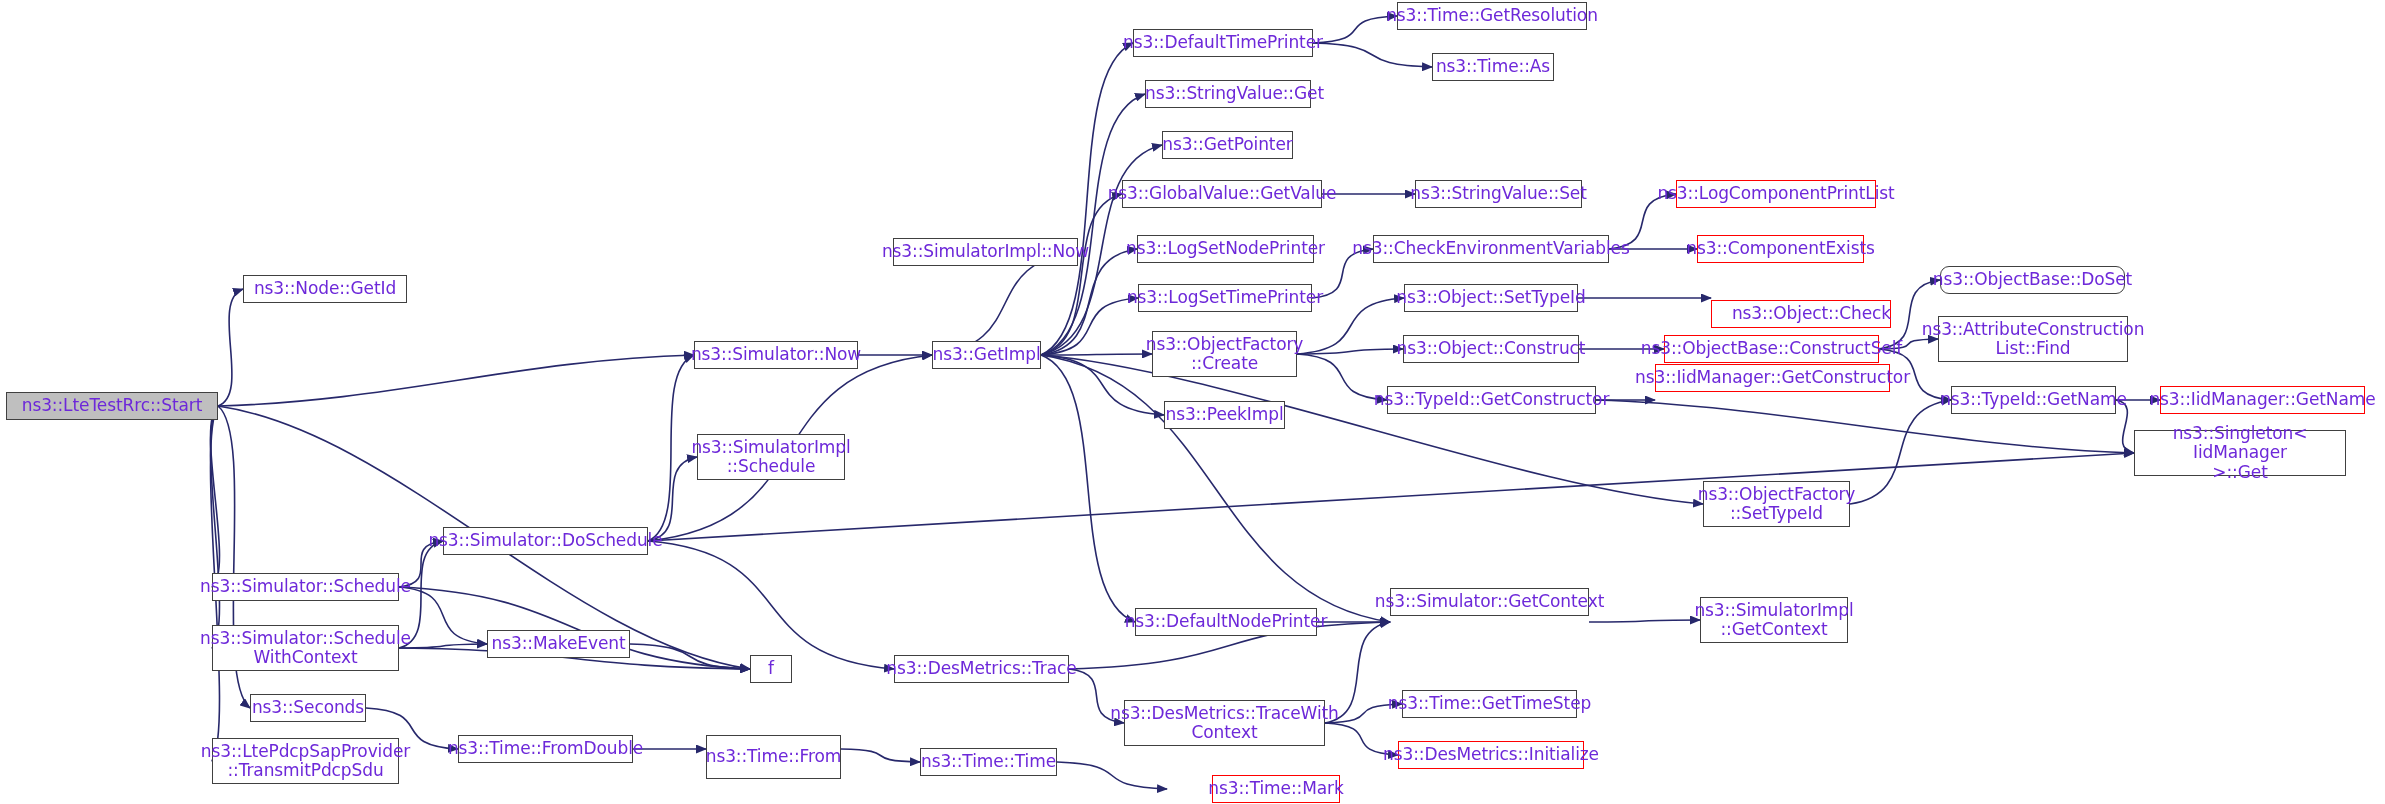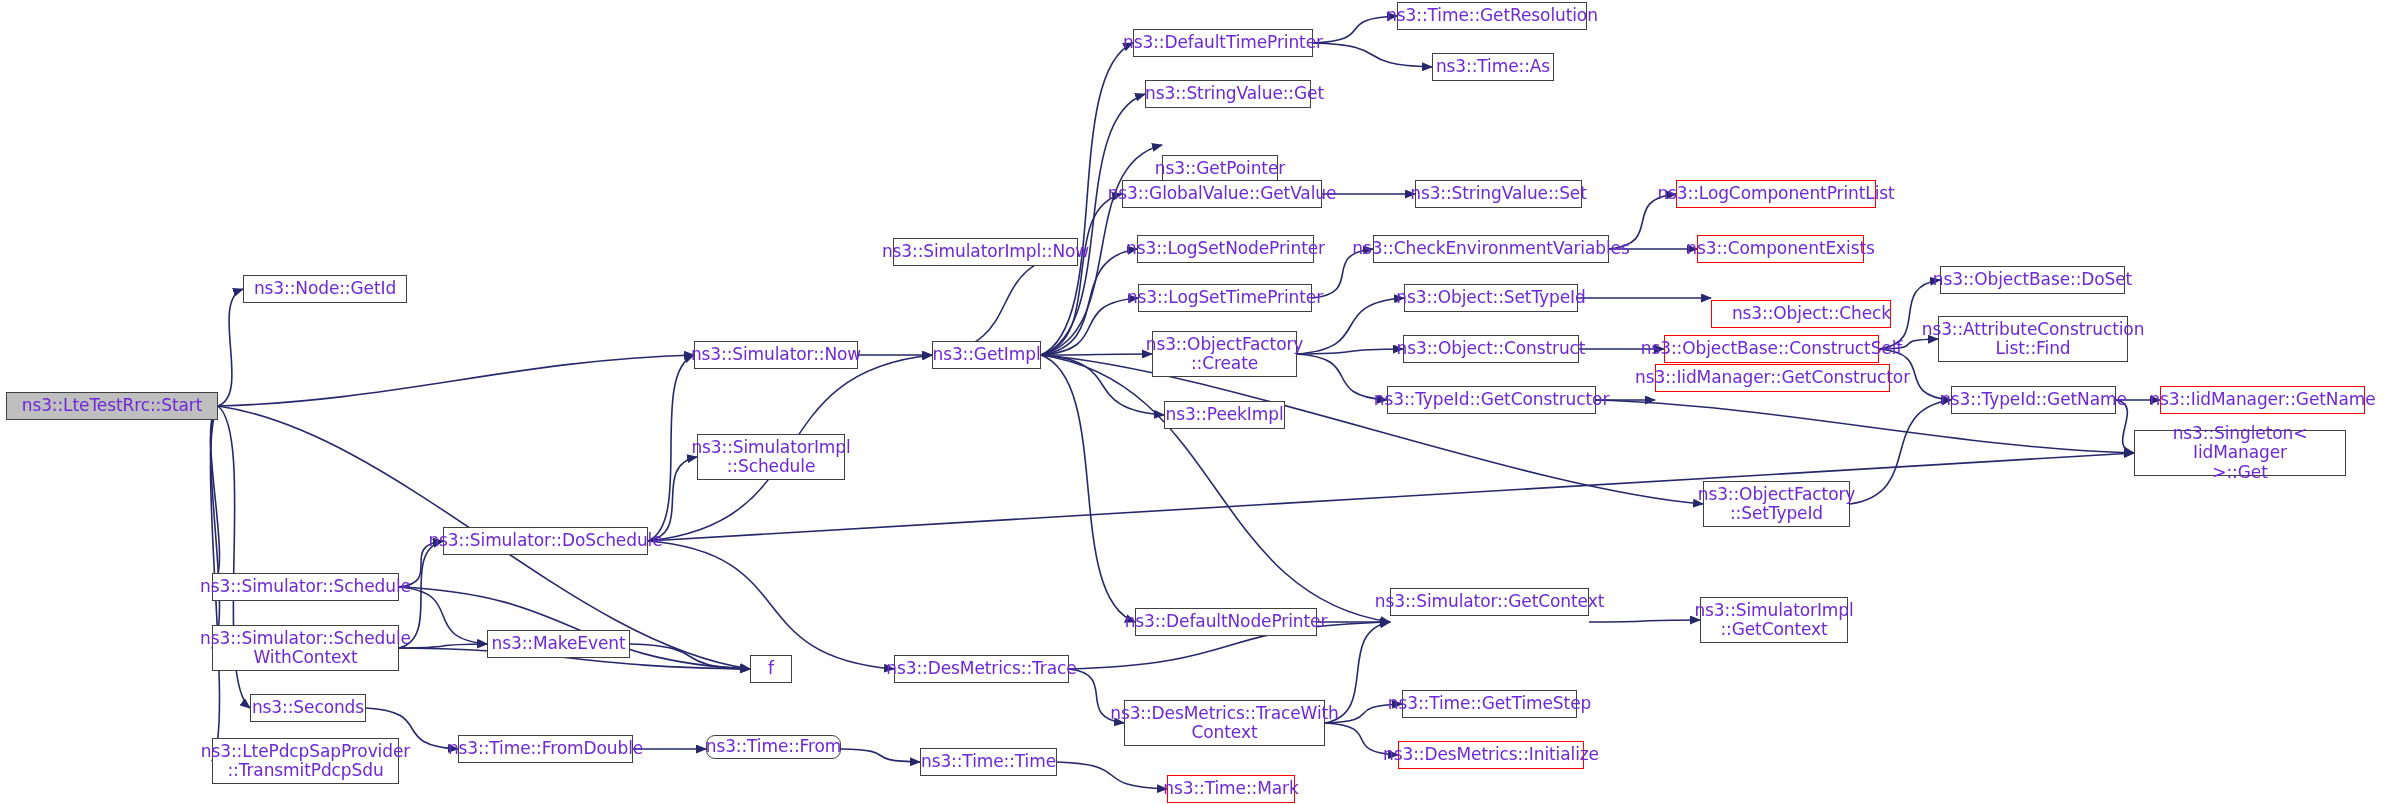--- a/index.html
+++ b/index.html
@@ -114,35 +114,35 @@
       <div class="node" style="left: 212px; top: 573px; width: 187px; height: 28px;">ns3::Simulator::Schedule</div>
       <div class="node" style="left: 212px; top: 625px; width: 187px; height: 46px;">ns3::Simulator::Schedule
 WithContext</div>
       <div class="node" style="left: 250px; top: 694px; width: 116px; height: 28px;">ns3::Seconds</div>
       <div class="node" style="left: 212px; top: 738px; width: 187px; height: 46px;">ns3::LtePdcpSapProvider
 ::TransmitPdcpSdu</div>
       <div class="node" style="left: 443px; top: 527px; width: 205px; height: 28px;">ns3::Simulator::DoSchedule</div>
       <div class="node" style="left: 487px; top: 630px; width: 143px; height: 28px;">ns3::MakeEvent</div>
       <div class="node" style="left: 750px; top: 655px; width: 42px; height: 28px;">f</div>
       <div class="node" style="left: 458px; top: 735px; width: 175px; height: 28px;">ns3::Time::FromDouble</div>
-      <div class="node" style="left: 706px; top: 735px; width: 135px; height: 24px; border-radius: 9px;">ns3::Time::From</div>
+      <div class="node" style="left: 706px; top: 735px; width: 135px; height: 44px;">ns3::Time::From</div>
       <div class="node" style="left: 920px; top: 748px; width: 137px; height: 28px;">ns3::Time::Time</div>
-      <div class="node red" style="left: 1167px; top: 775px; width: 128px; height: 28px;">ns3::Time::Mark</div>
+      <div class="node red" style="left: 1212px; top: 775px; width: 128px; height: 28px;">ns3::Time::Mark</div>
       <div class="node" style="left: 694px; top: 341px; width: 164px; height: 28px;">ns3::Simulator::Now</div>
       <div class="node" style="left: 697px; top: 434px; width: 148px; height: 46px;">ns3::SimulatorImpl
 ::Schedule</div>
       <div class="node" style="left: 893px; top: 238px; width: 185px; height: 28px;">ns3::SimulatorImpl::Now</div>
       <div class="node" style="left: 932px; top: 341px; width: 109px; height: 28px;">ns3::GetImpl</div>
       <div class="node" style="left: 894px; top: 655px; width: 175px; height: 28px;">ns3::DesMetrics::Trace</div>
       <div class="node" style="left: 1124px; top: 700px; width: 201px; height: 46px;">ns3::DesMetrics::TraceWith
 Context</div>
       <div class="node" style="left: 1135px; top: 608px; width: 182px; height: 28px;">ns3::DefaultNodePrinter</div>
       <div class="node" style="left: 1133px; top: 29px; width: 180px; height: 28px;">ns3::DefaultTimePrinter</div>
       <div class="node" style="left: 1145px; top: 80px; width: 166px; height: 28px; padding-left: 19px;">ns3::StringValue::Get</div>
-      <div class="node" style="left: 1162px; top: 131px; width: 116px; height: 28px; margin-top: 24px;">ns3::GetPointer</div>
+      <div class="node" style="left: 1162px; top: 131px; width: 131px; height: 28px;">ns3::GetPointer</div>
       <div class="node" style="left: 1122px; top: 180px; width: 200px; height: 28px;">ns3::GlobalValue::GetValue</div>
       <div class="node" style="left: 1137px; top: 235px; width: 177px; height: 28px;">ns3::LogSetNodePrinter</div>
       <div class="node" style="left: 1138px; top: 284px; width: 174px; height: 28px;">ns3::LogSetTimePrinter</div>
       <div class="node" style="left: 1152px; top: 331px; width: 145px; height: 46px;">ns3::ObjectFactory
 ::Create</div>
       <div class="node" style="left: 1164px; top: 401px; width: 121px; height: 28px;">ns3::PeekImpl</div>
       <div class="node" style="left: 1397px; top: 2px; width: 190px; height: 28px;">ns3::Time::GetResolution</div>
       <div class="node" style="left: 1432px; top: 53px; width: 122px; height: 28px;">ns3::Time::As</div>
       <div class="node" style="left: 1415px; top: 180px; width: 167px; height: 28px;">ns3::StringValue::Set</div>
       <div class="node" style="left: 1373px; top: 235px; width: 236px; height: 28px;">ns3::CheckEnvironmentVariables</div>
@@ -152,21 +152,21 @@
       <div class="node" style="left: 1390px; top: 588px; width: 199px; height: 28px;">ns3::Simulator::GetContext</div>
       <div class="node" style="left: 1402px; top: 690px; width: 175px; height: 28px;">ns3::Time::GetTimeStep</div>
       <div class="node red" style="left: 1398px; top: 741px; width: 186px; height: 28px;">ns3::DesMetrics::Initialize</div>
       <div class="node red" style="left: 1676px; top: 180px; width: 200px; height: 28px;">ns3::LogComponentPrintList</div>
       <div class="node red" style="left: 1697px; top: 235px; width: 167px; height: 28px;">ns3::ComponentExists</div>
       <div class="node red" style="left: 1711px; top: 300px; width: 180px; height: 28px; padding-left: 27px;">ns3::Object::Check</div>
       <div class="node red" style="left: 1664px; top: 335px; width: 215px; height: 28px;">ns3::ObjectBase::ConstructSelf</div>
       <div class="node red" style="left: 1655px; top: 364px; width: 235px; height: 28px;">ns3::IidManager::GetConstructor</div>
       <div class="node" style="left: 1703px; top: 481px; width: 147px; height: 46px;">ns3::ObjectFactory
 ::SetTypeId</div>
-      <div class="node" style="left: 1940px; top: 266px; width: 185px; height: 28px;">ns3::ObjectBase::DoSet</div>
+      <div class="node" style="left: 1940px; top: 266px; width: 185px; height: 28px; border-radius: 9px;">ns3::ObjectBase::DoSet</div>
       <div class="node" style="left: 1938px; top: 316px; width: 190px; height: 46px;">ns3::AttributeConstruction
 List::Find</div>
       <div class="node" style="left: 1951px; top: 386px; width: 165px; height: 28px;">ns3::TypeId::GetName</div>
       <div class="node" style="left: 1700px; top: 597px; width: 148px; height: 46px;">ns3::SimulatorImpl
 ::GetContext</div>
       <div class="node red" style="left: 2160px; top: 386px; width: 205px; height: 28px;">ns3::IidManager::GetName</div>
       <div class="node" style="left: 2134px; top: 430px; width: 212px; height: 46px;">ns3::Singleton&lt; IidManager
 &gt;::Get</div>
     </div>
 </div>

